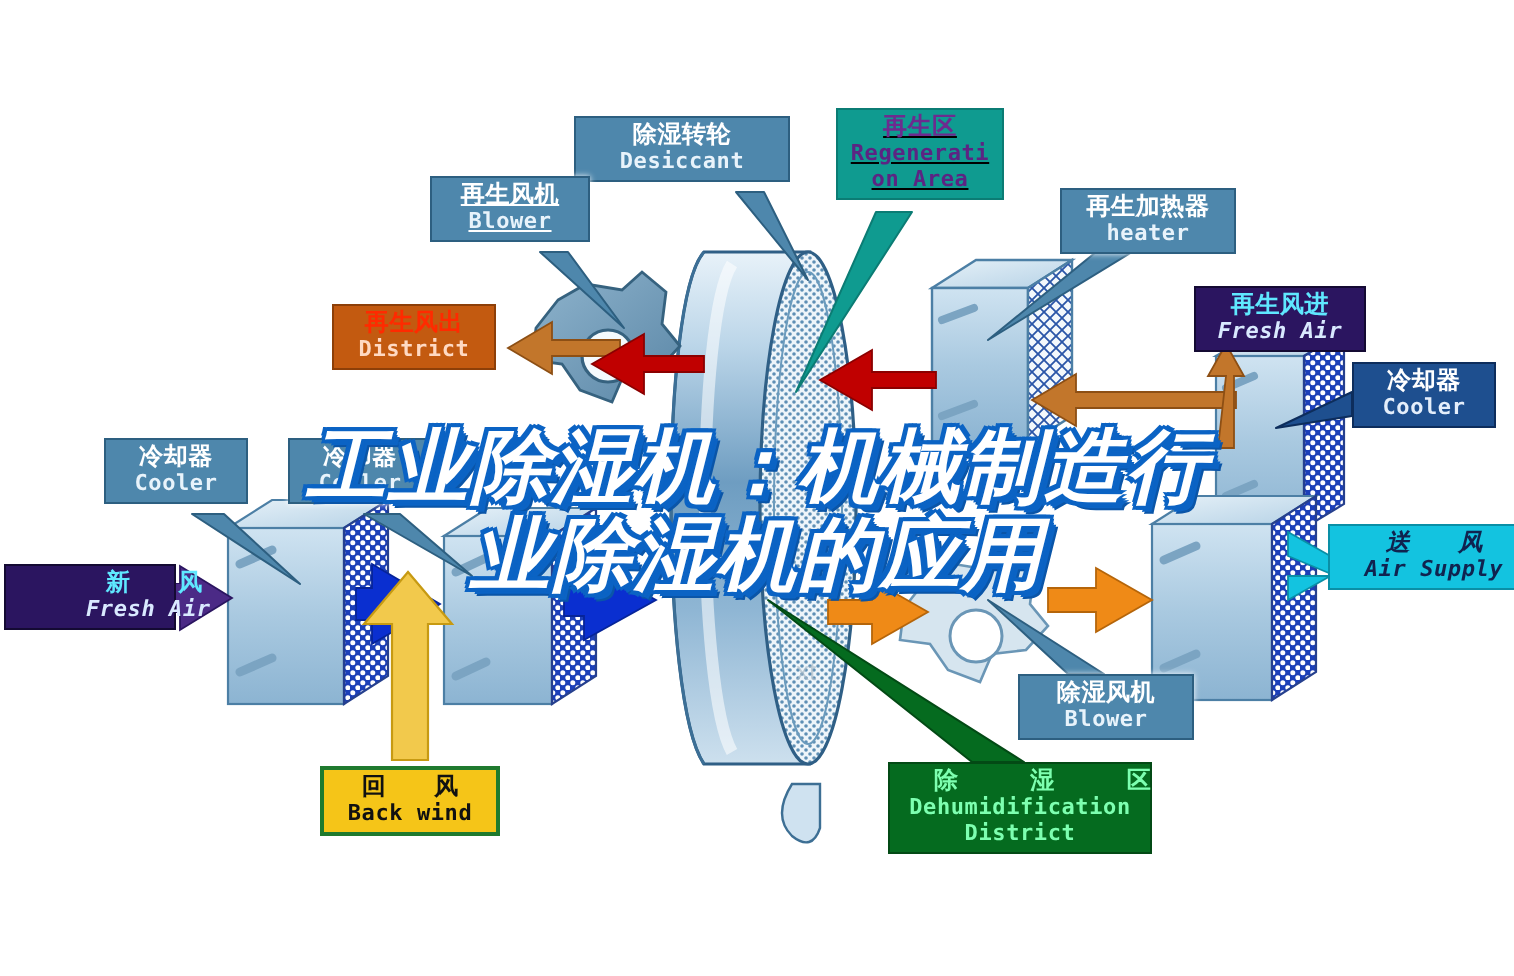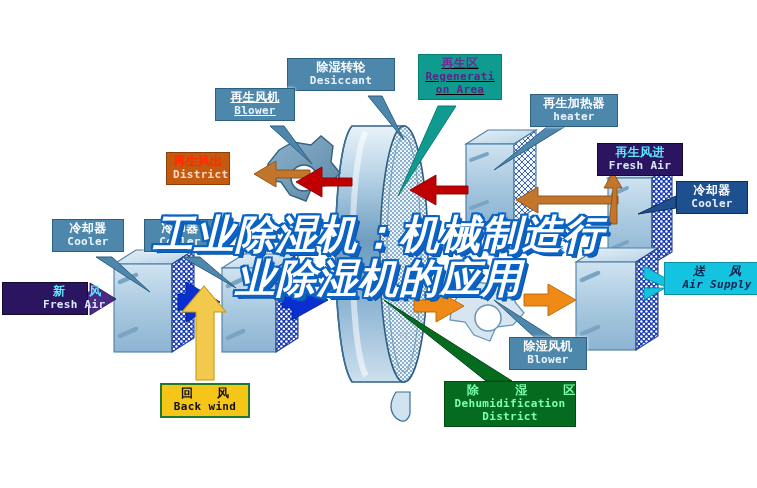--- a/index.html
+++ b/index.html
@@ -69,21 +69,21 @@
     border: 1px solid #0b7c74;
   }
   .st-teal .cn { color: #6d2b8f; }
   .st-teal .en { color: #5c2483; }
 
   .st-purple {           
     background: #2b1560;
     border: 1px solid #140a33;
   }
   .st-purple .cn { color: #5fe8ff; }
-  .st-purple .en { color: #d9e9ff; }
+  .st-purple .en { color: #d9e9ff; font-style: italic; }
 
   .st-cyan {             
     background: #13c3e0;
     border: 1px solid #0a8fa6;
   }
   .st-cyan .cn { color: #10234f; }
   .st-cyan .en { color: #10234f; }
 
   .st-green {            
     background: #056b1f;
@@ -341,21 +341,21 @@
   <div class="label-box st-purple" style="left:597px; top:143px; width:86px;">
     <span class="cn">再生风进</span>
     <span class="en">Fresh Air</span>
   </div>
 
   <div class="label-box st-navy" style="left:676px; top:181px; width:72px;">
     <span class="cn">冷却器</span>
     <span class="en">Cooler</span>
   </div>
 
-  <div class="label-box st-orange" style="left:166px; top:152px; width:64px;">
+  <div class="label-box st-orange" style="left:166px; top:152px; width:82px;">
     <span class="cn">再生风出</span>
     <span class="en">District</span>
   </div>
 
   <div class="label-box st-steel" style="left:52px; top:219px; width:72px;">
     <span class="cn">冷却器</span>
     <span class="en">Cooler</span>
   </div>
 
   <div class="label-box st-steel" style="left:144px; top:219px; width:72px;">
@@ -366,21 +366,21 @@
   <div class="label-box st-purple spread" style="left:2px; top:282px; width:86px;padding-left:40px;">
     <span class="cn">新 风</span>
     <span class="en">Fresh Air</span>
   </div>
 
   <div class="label-box st-cyan spread" style="left:664px; top:262px; width:106px;font-style:italic;">
     <span class="cn">送 风</span>
     <span class="en">Air Supply</span>
   </div>
 
-  <div class="label-box st-steel" style="left:509px; top:337px; width:78px;">
+  <div class="label-box st-steel" style="left:509px; top:337px; width:88px;">
     <span class="cn">除湿风机</span>
     <span class="en">Blower</span>
   </div>
 
   <div class="label-box st-green spread3" style="left:444px; top:381px; width:132px;">
     <span class="cn">除 湿 区</span>
     <span class="en">Dehumidification</span>
     <span class="en">District</span>
   </div>
 

